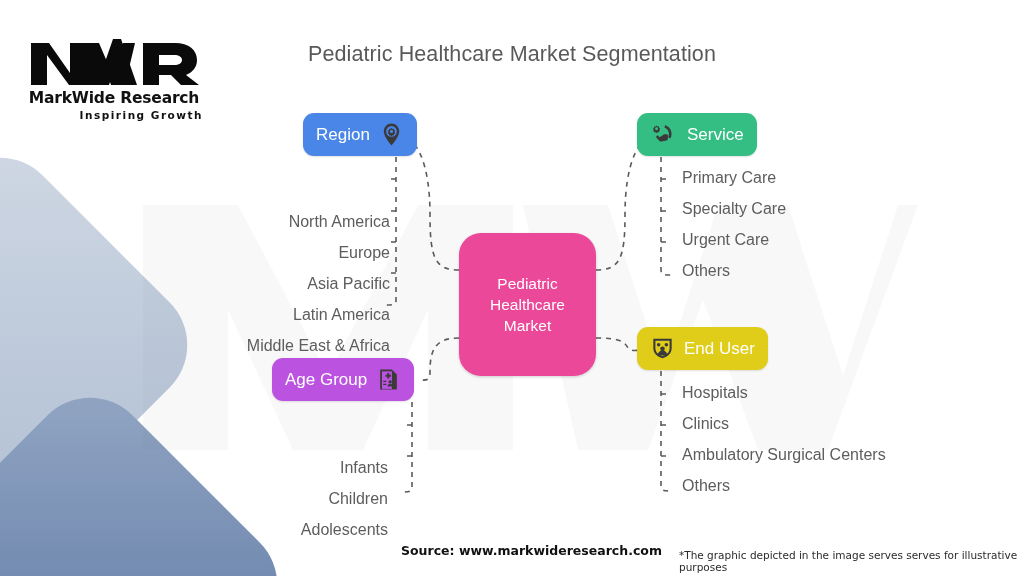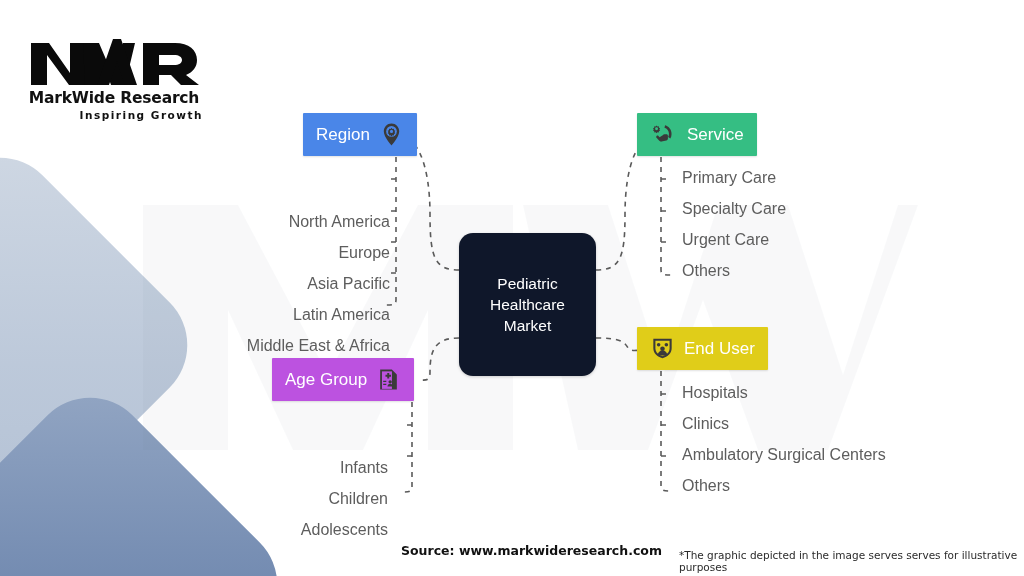--- a/index.html
+++ b/index.html
@@ -48,31 +48,31 @@
     position:absolute;left:0;top:42px;width:1024px;text-align:center;
     font-size:21.5px;color:#595959;font-weight:400;letter-spacing:.1px;
   }
 
   
   .connectors{position:absolute;left:0;top:0;width:1024px;height:576px;}
 
   
   .center-node{
     position:absolute;left:459px;top:233px;width:137px;height:143px;
-    background:#0f172a;border-radius:14px;
+    background:#ec4899;border-radius:22px;
     display:flex;align-items:center;justify-content:center;
     box-shadow:0 1px 3px rgba(0,0,0,.18);
   }
   .center-node span{
     color:#ffffff;font-size:15.5px;line-height:21px;text-align:center;font-weight:400;
   }
 
   
   .badge{
-    position:absolute;height:43px;border-radius:1px;
+    position:absolute;height:43px;border-radius:11px;
     display:flex;align-items:center;gap:9px;padding:0 13px;
     box-shadow:0 1px 2px rgba(0,0,0,.12);
   }
   .badge .badge-label{color:#ffffff;font-size:17px;font-weight:400;white-space:nowrap;}
   .badge .badge-icon{display:flex;align-items:center;justify-content:center;width:25px;height:25px;flex:none;}
   .badge .badge-icon svg{display:block;}
 
   #badge-region{left:303px;top:113px;background:#4a86e8;}
   #badge-service{left:637px;top:113px;background:#35be83;gap:12px;}
   #badge-agegroup{left:272px;top:358px;background:#bc52e0;}
@@ -121,20 +121,21 @@
     <svg width="178" height="56" viewBox="0 0 178 56">
       <path d="M6 52 L6 10 L24 10 L45 40 L45 10 L60 10 L60 52 L44 52 L22 22 L22 52 Z" fill="#0a0a0a"></path>
       <path d="M58 10 L74 10 L86 38 L98 10 L110 10 L100 52 L86 52 L80 34 L74 52 L60 52 Z" fill="#0a0a0a"></path>
       <path d="M88 6 L96 6 L112 52 L100 52 L92 28 L84 52 L72 52 Z" fill="#0a0a0a"></path>
       <path d="M118 10 L150 10 C164 10 172 17 172 27 C172 34 168 39 161 42 L174 52 L156 52 L146 42 L134 42 L134 52 L118 52 Z M134 22 L134 32 L149 32 C154 32 157 30 157 27 C157 24 154 22 149 22 Z" fill="#0a0a0a"></path>
     </svg>
     <div class="logo-name">MarkWide Research</div>
     <div class="logo-tag">Inspiring Growth</div>
   </div>
 
+  <div class="title">Pediatric Healthcare Market Segmentation</div>
 
   <svg class="connectors" viewBox="0 0 1024 576">
     <g fill="none" stroke="#5a5a5a" stroke-width="1.6" stroke-dasharray="5,5" stroke-linecap="butt">
 
       <path d="M459 270 C 435 270 430 258 430 215 C 430 160 415 136 400 136"></path>
 
       <path d="M596 270 C 620 270 625 258 625 215 C 625 160 640 136 655 136"></path>
 
       <path d="M459 338 C 435 338 430 350 430 372 C 430 382 425 380 418 380"></path>
 

